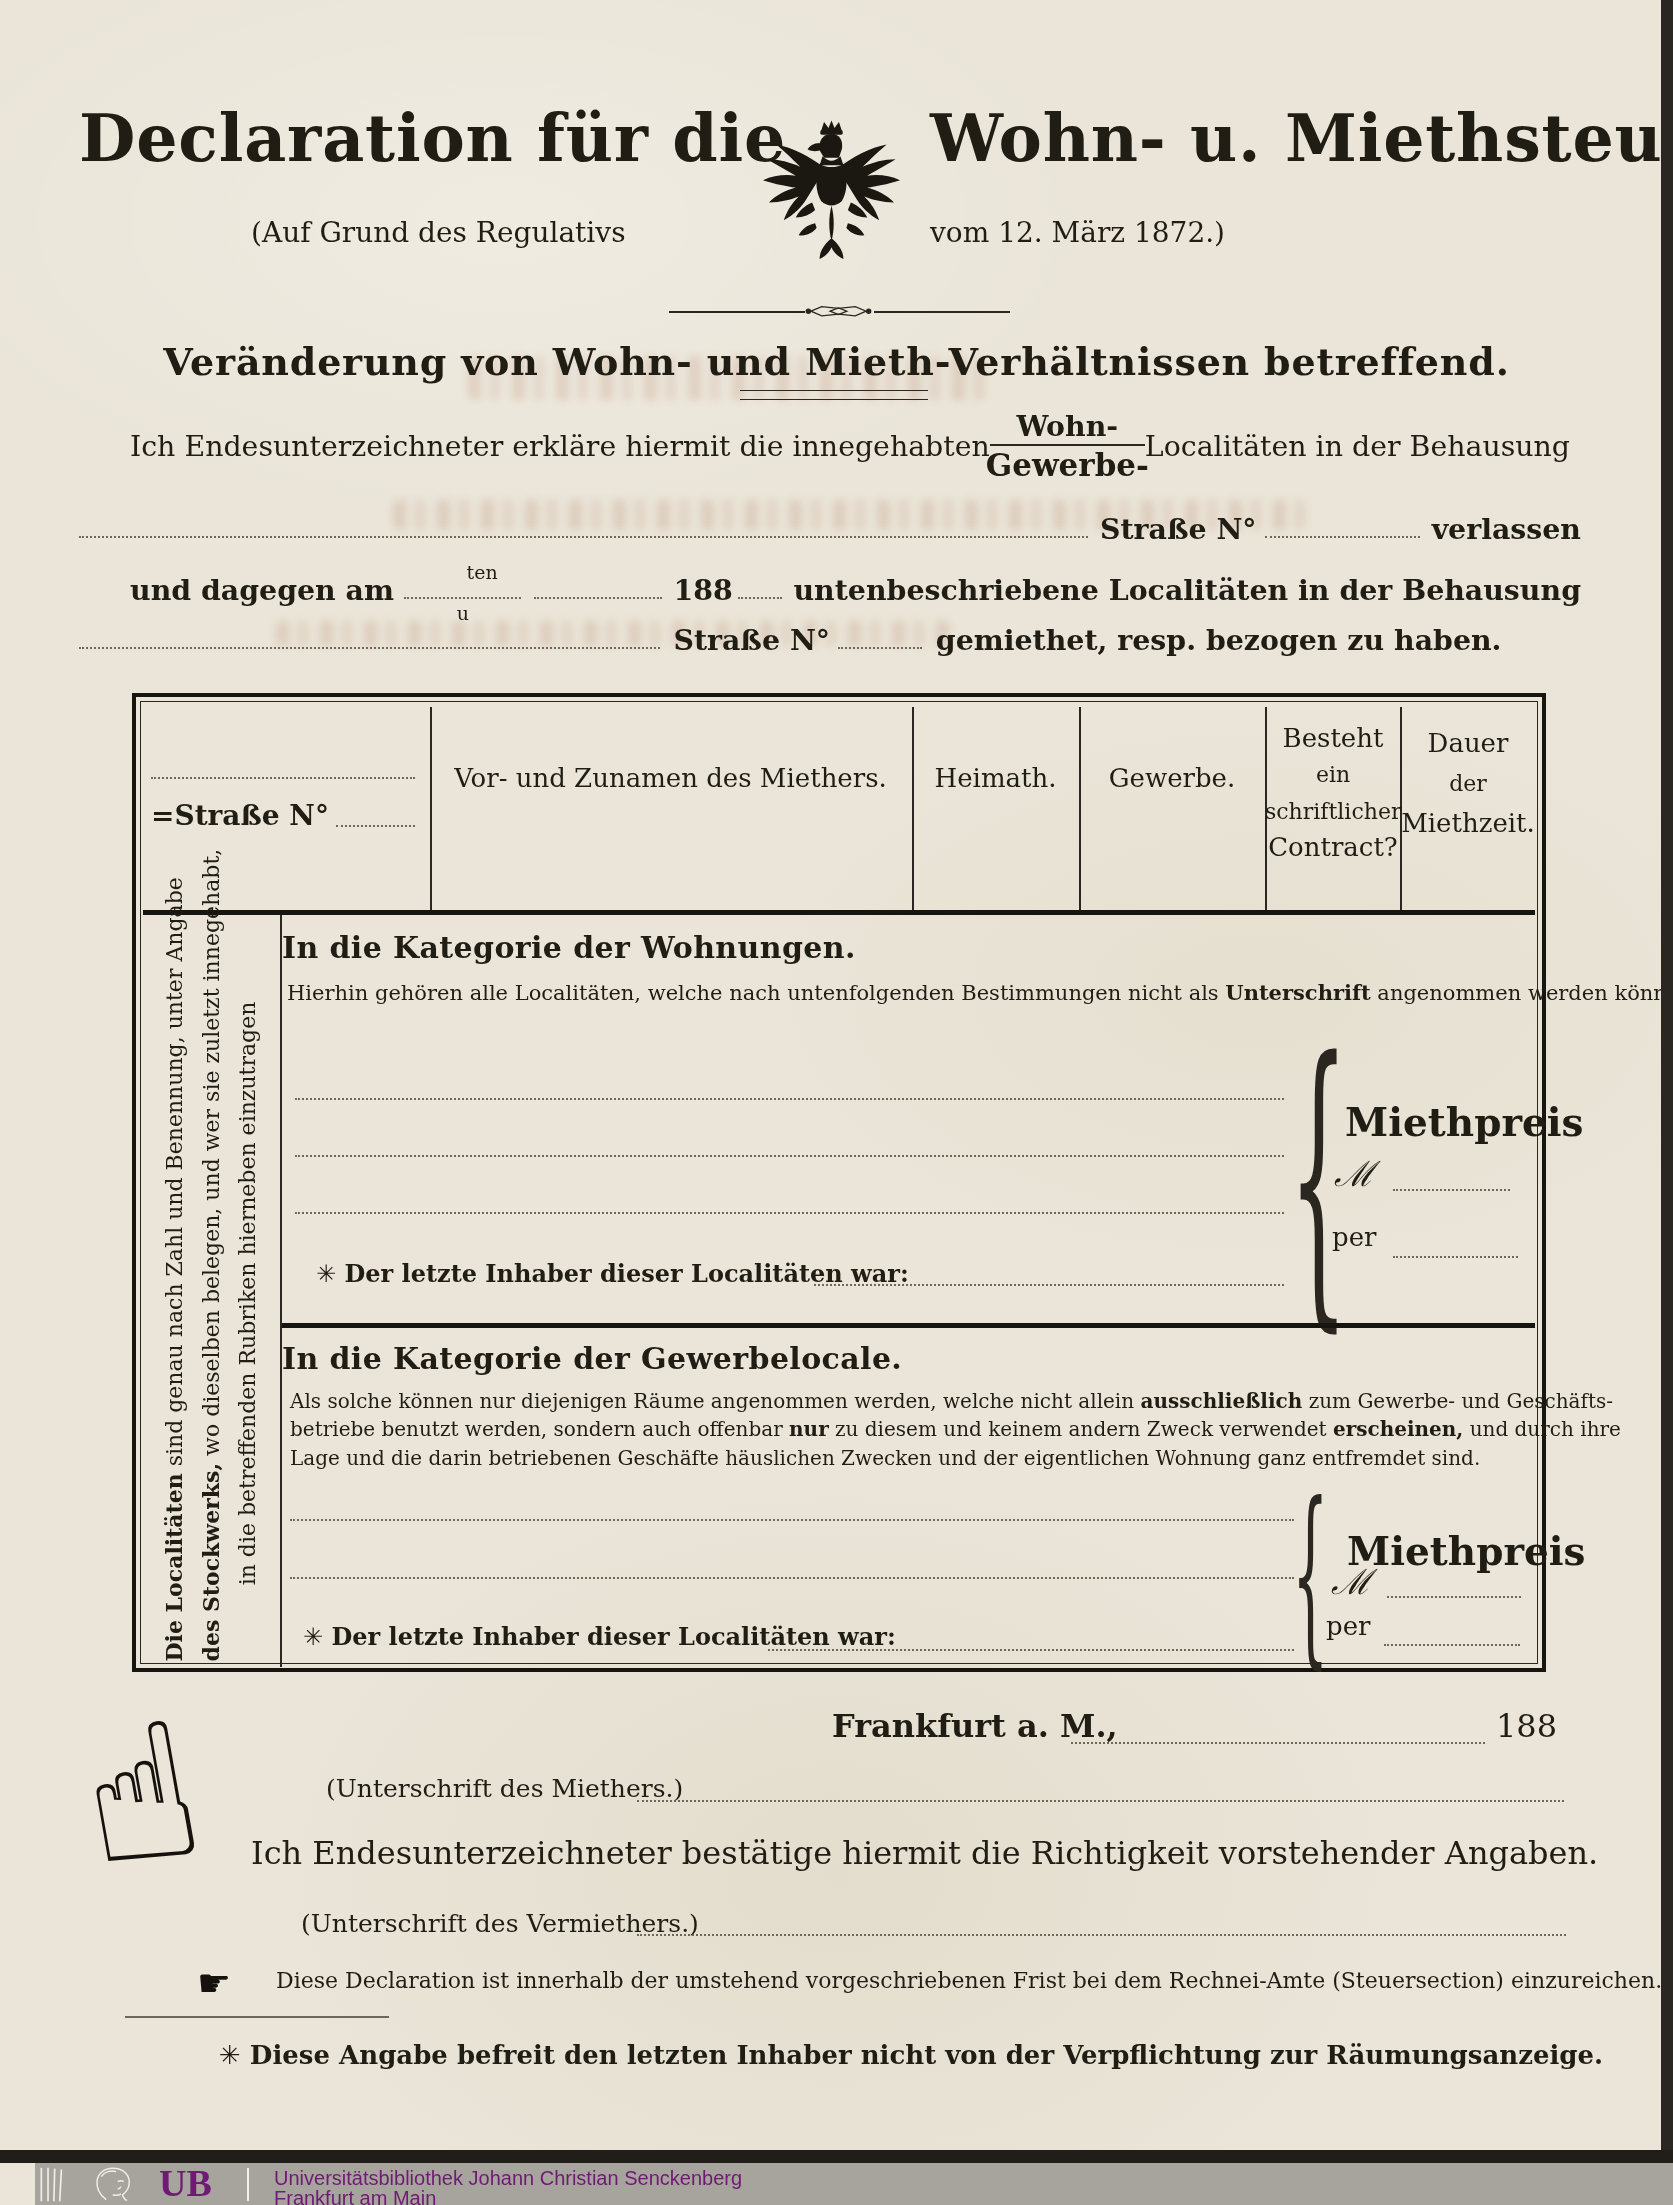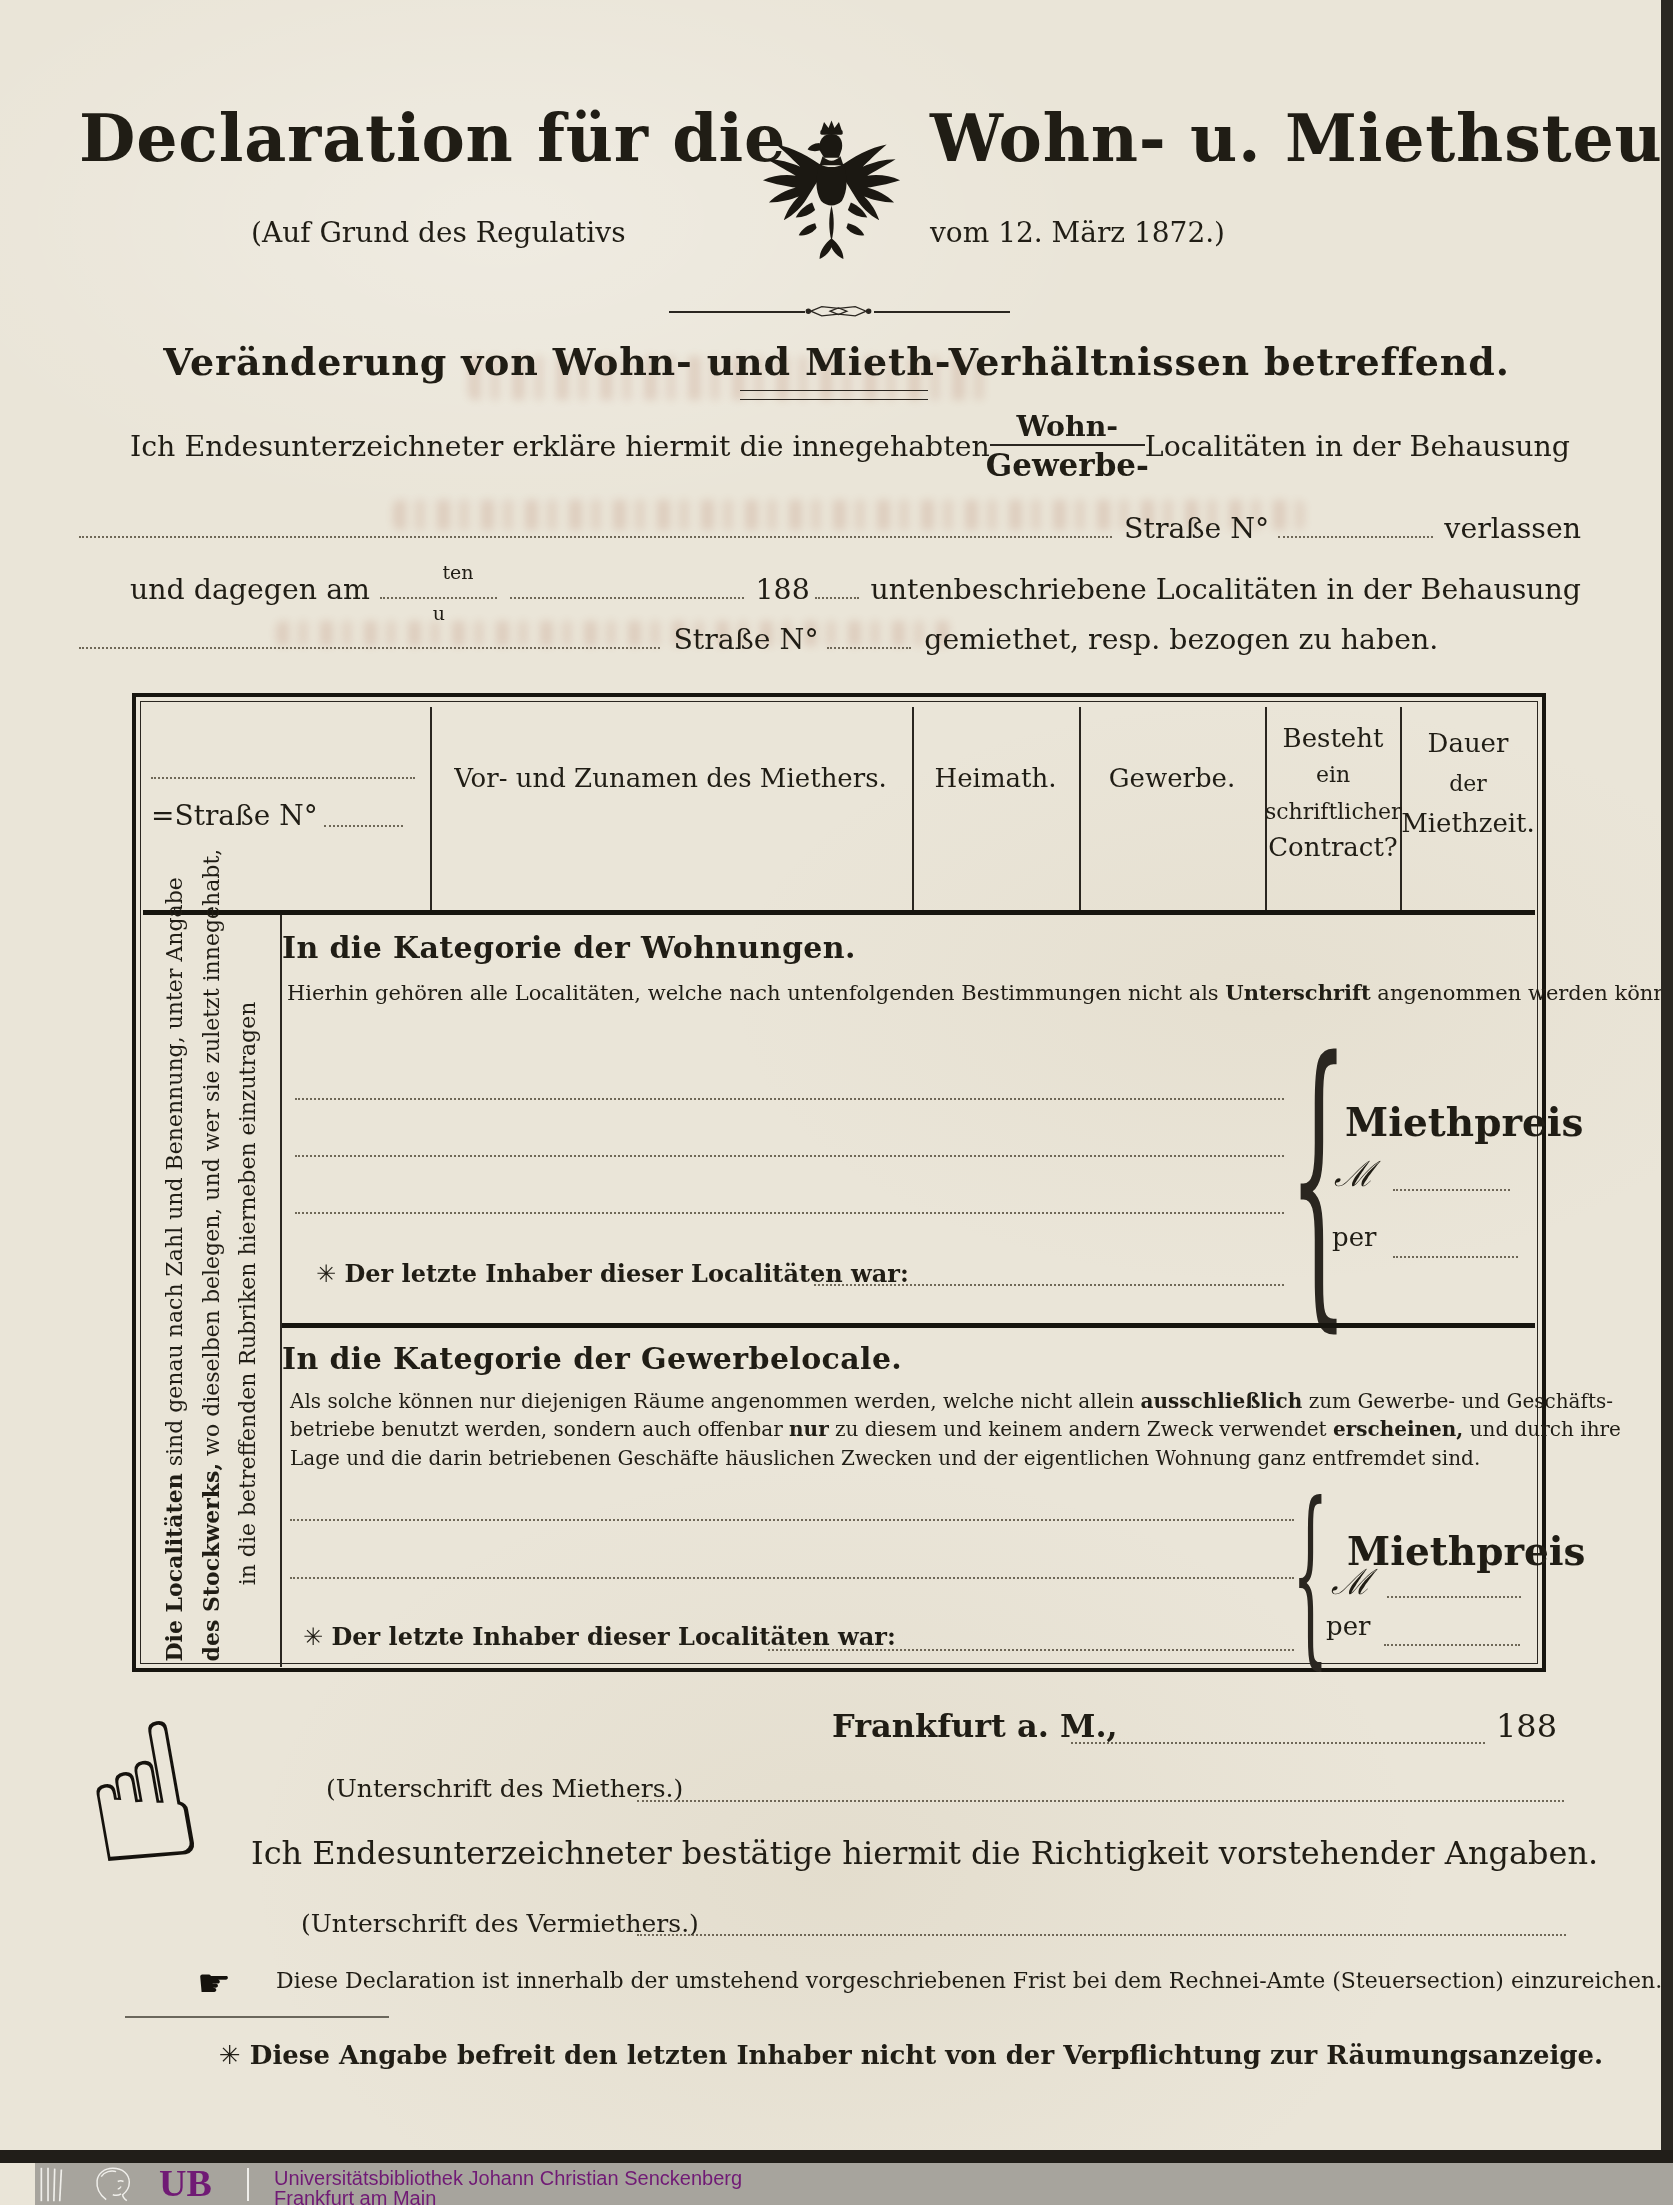--- a/index.html
+++ b/index.html
@@ -15,21 +15,21 @@
   .edge-bottom{position:absolute;left:0;top:2150px;width:1673px;height:12.5px;background:#211e19;}
   .abs{position:absolute;}
   .nowrap{white-space:nowrap;}
   .bold{font-weight:bold;}
   .title{font-size:65px;font-weight:bold;letter-spacing:0.8px;}
   .subtitle{font-size:28px;}
   .main-head{font-size:38px;font-weight:bold;letter-spacing:0.8px;text-align:center;width:100%;}
   .rule{background:#2a2620;}
   .dots{border-bottom:2.5px dotted rgba(70,62,45,.75);}
   .flexline{display:flex;align-items:flex-end;}
-  .flexline .txt{line-height:1;white-space:nowrap;}
+  .flexline .txt{line-height:1;white-space:nowrap;font-weight:bold;}
   .flexline .dots{flex:0 0 auto;margin-bottom:5.9px;height:0.8px;}
   .flexline .dots.grow{flex:1 1 auto;}
   .intro{font-size:28.4px;}
   .frac{display:flex;flex-direction:column;align-items:center;line-height:1;}
   .frac .fline{width:100%;height:2.5px;background:#2a2620;margin:3.3px 0;}
   .tablewrap{position:absolute;left:132px;top:693px;width:1414px;height:979px;
              border:4.2px solid #17150f;box-sizing:border-box;}
   .innerline{position:absolute;inset:4.2px;border:1.7px solid #2a2620;pointer-events:none;}
   .hdr-cell{position:absolute;text-align:center;font-size:26px;line-height:1.15;}
   .vline{position:absolute;width:1.7px;background:#2a2620;}

